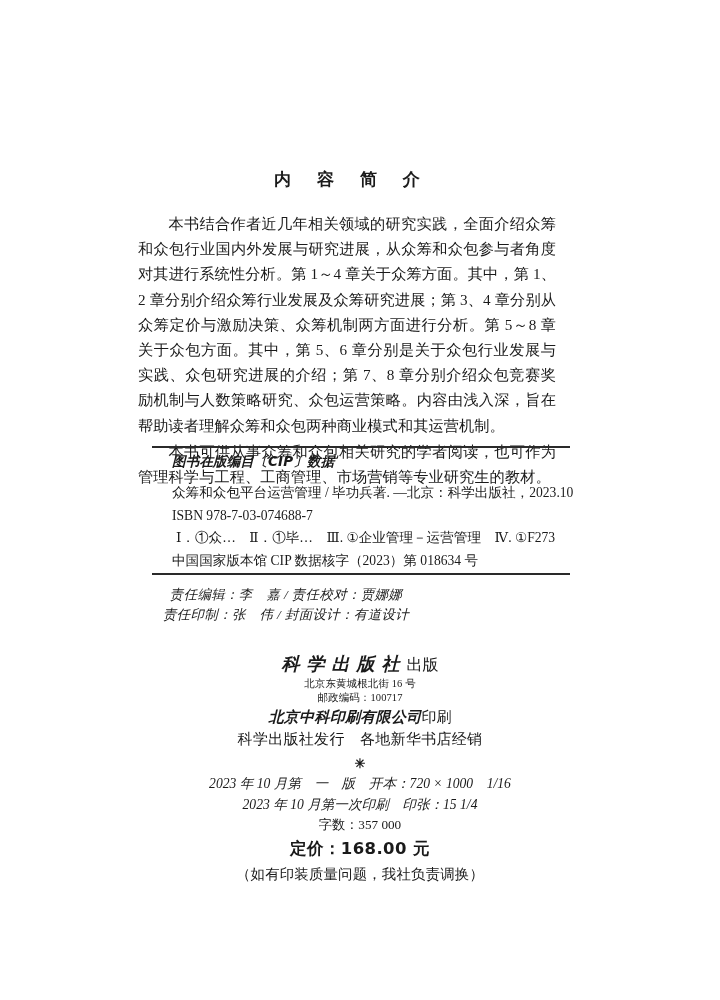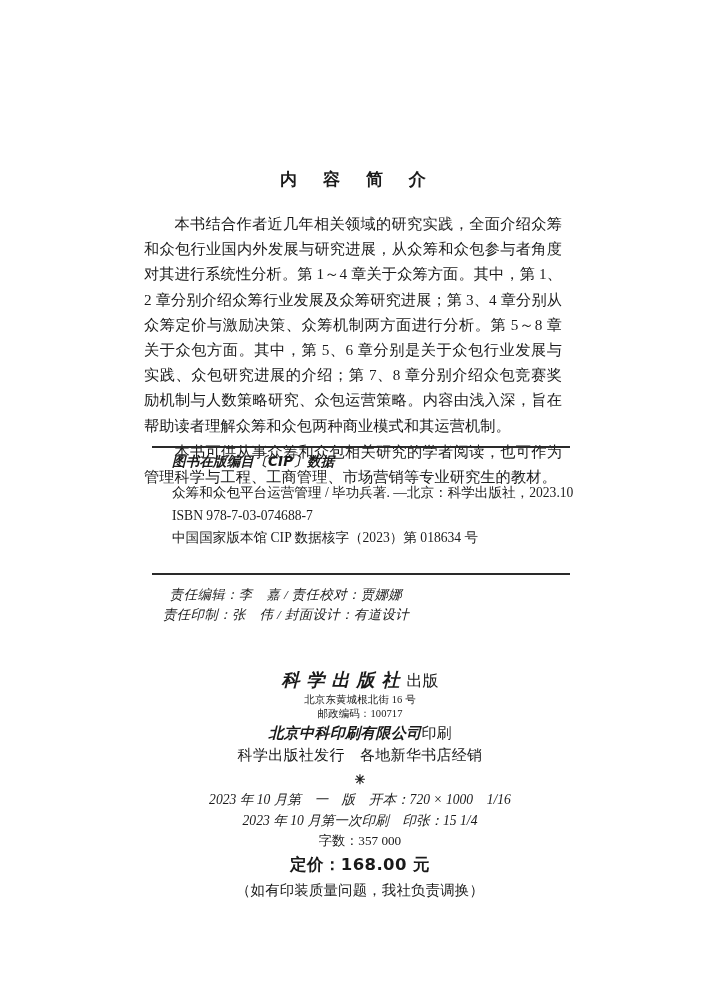--- a/index.html
+++ b/index.html
@@ -20,21 +20,21 @@
     position: absolute;
     left: 0;
     top: 0;
     width: 720px;
     height: 1000px;
   }
 
   
   .summary-block {
     position: absolute;
-    left: 144px;
+    left: 138px;
     top: 168px;
     width: 418px;
   }
 
   .summary-title {
     text-align: center;
     font-size: 17px;
     font-weight: bold;
     letter-spacing: 10px;
     text-indent: 10px;
@@ -98,21 +98,21 @@
     line-height: 19.6px;
     font-style: italic;
     font-family: "Liberation Serif", "DejaVu Serif", serif;
     letter-spacing: 0.4px;
   }
 
   
   .publisher {
     position: absolute;
     left: 0;
-    top: 668px;
+    top: 652px;
     width: 720px;
     text-align: center;
   }
 
   .pub-logo-line {
     font-size: 18px;
     line-height: 24px;
     white-space: nowrap;
   }
   .pub-logo-mark {
@@ -201,20 +201,21 @@
     <p class="summary-para">本书可供从事众筹和众包相关研究的学者阅读，也可作为管理科学与工程、工商管理、市场营销等专业研究生的教材。</p>
   </div>
 
   <div class="rule rule-top"></div>
 
   <div class="cip-heading">图书在版编目〔CIP〕数据</div>
 
   <div class="cip-lines">
     <div>众筹和众包平台运营管理 / 毕功兵著. —北京：科学出版社，2023.10</div>
     <div>ISBN 978-7-03-074688-7</div>
+    <div class="cip-indent">Ⅰ．①众…　Ⅱ．①毕…　Ⅲ. ①企业管理－运营管理　Ⅳ. ①F273</div>
     <div>中国国家版本馆 CIP 数据核字（2023）第 018634 号</div>
   </div>
 
   <div class="rule rule-bottom"></div>
 
   <div class="credits">
     <div>责任编辑：李　嘉 / 责任校对：贾娜娜</div>
     <div>责任印制：张　伟 / 封面设计：有道设计</div>
   </div>
 

